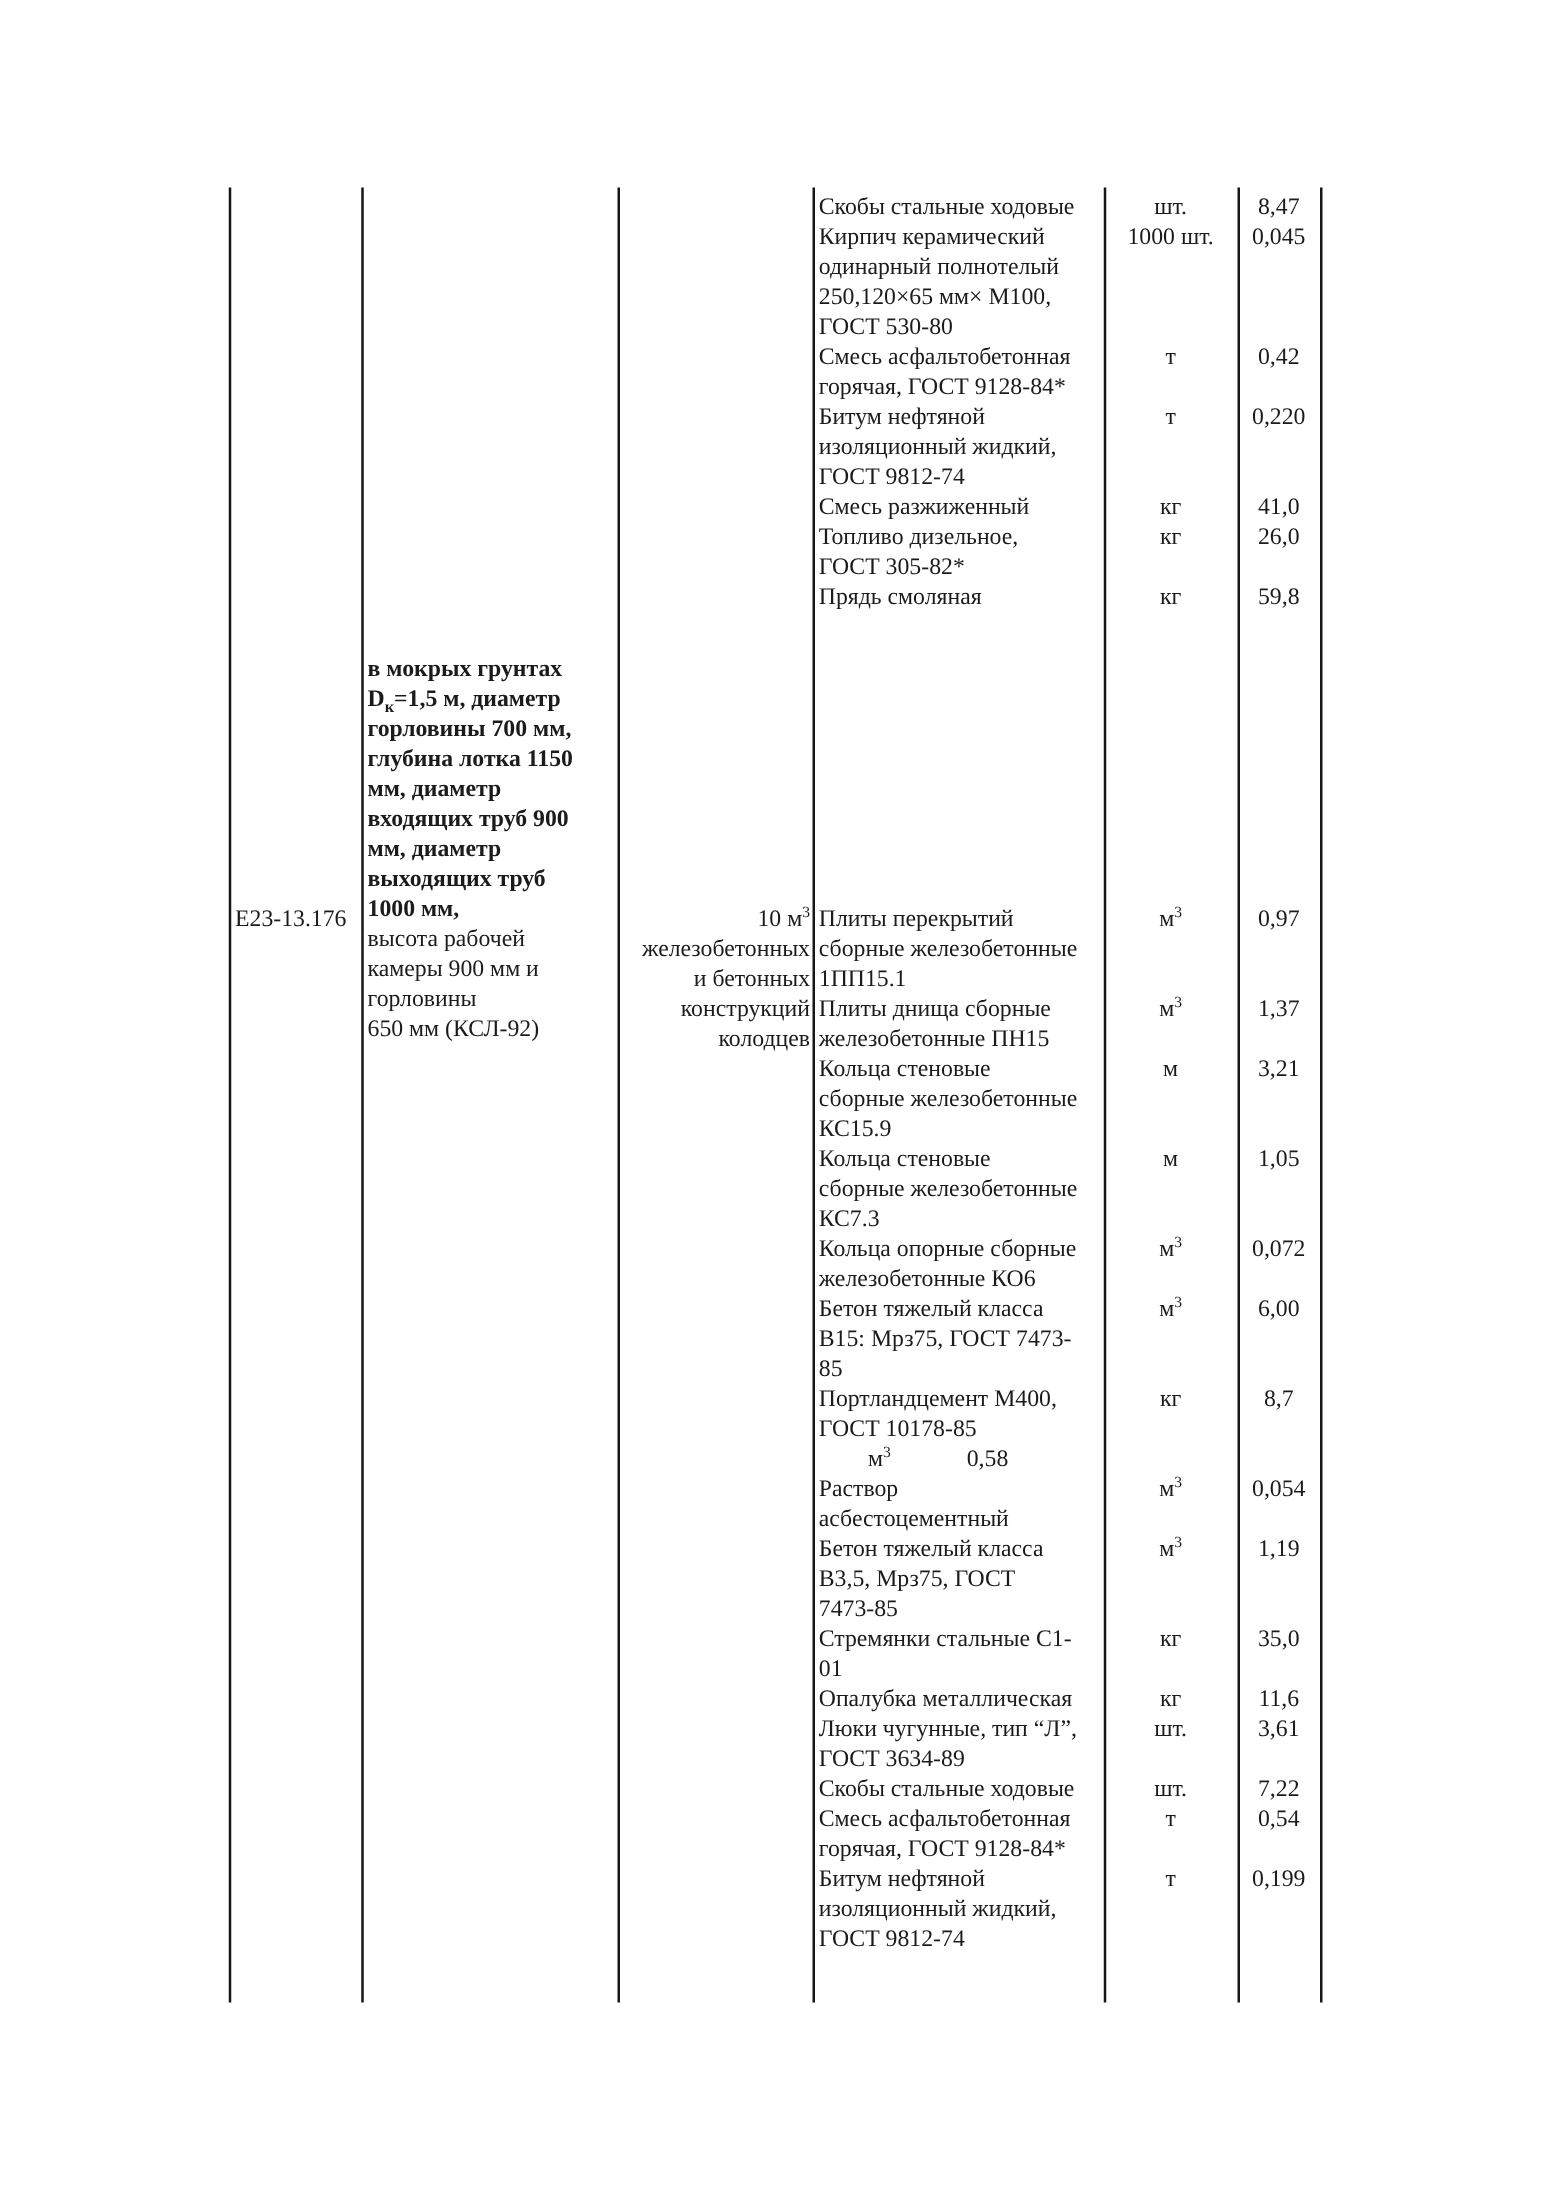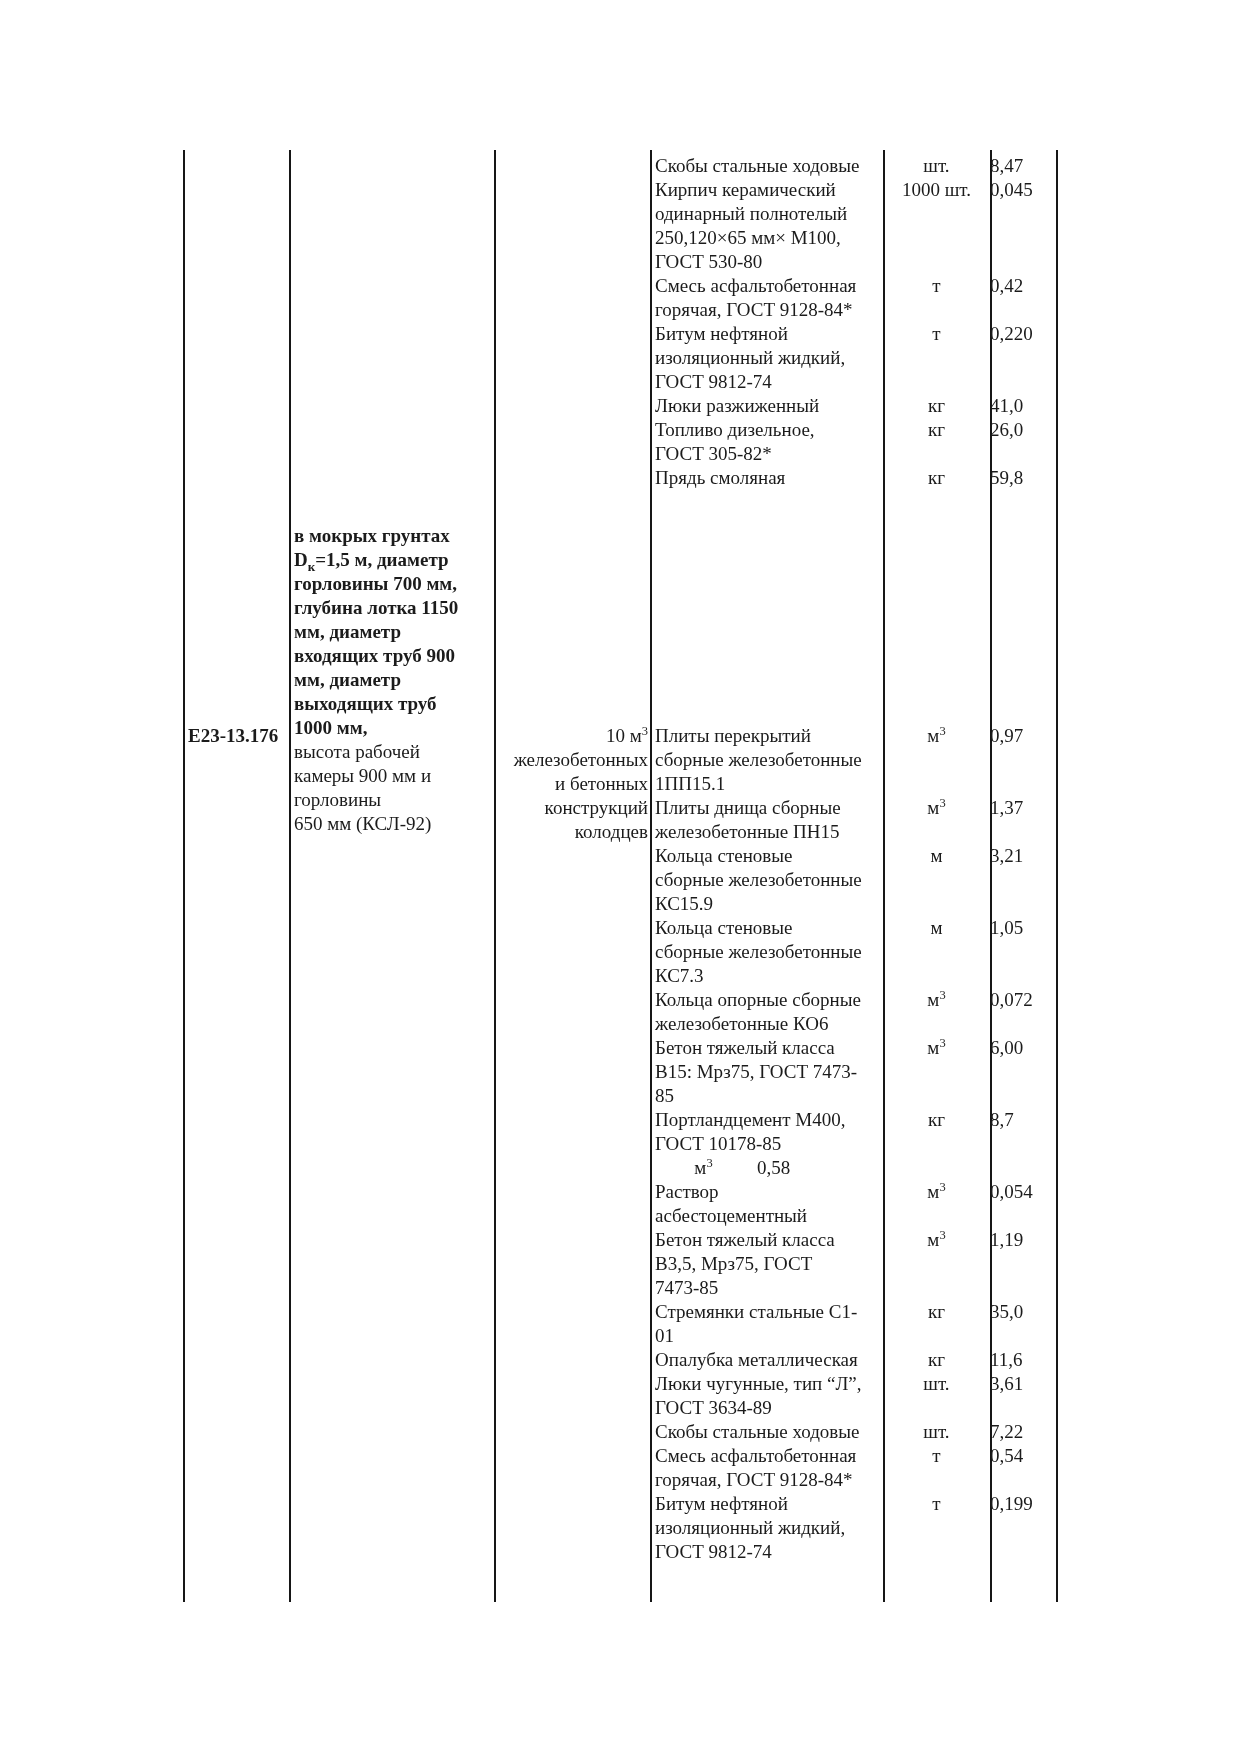--- a/index.html
+++ b/index.html
@@ -5,34 +5,34 @@
   html,body{margin:0;padding:0;}
   body{width:1240px;height:1755px;background:#ffffff;position:relative;
        font-family:"Liberation Serif", serif;color:#1b1b1b;}
   .page{position:absolute;left:0;top:0;width:1240px;height:1755px;background:#ffffff;}
   .table-fragment{position:absolute;left:183px;top:150px;width:875px;height:1452px;
        font-size:19px;line-height:24px;}
   .vline{position:absolute;top:0;bottom:0;width:1.6px;background:#161616;}
   .vl0{left:0;} .vl1{left:106px;} .vl2{left:311px;} .vl3{left:467px;}
   .vl4{left:700px;} .vl5{left:807px;} .vl6{left:873px;}
   .cell{position:absolute;}
-  .code-cell{left:5px;top:574px;width:99px;font-weight:bold;}
+  .code-cell{left:5px;top:574px;width:99px;}
   .desc-cell{left:111px;top:352px;width:197px;white-space:pre-line;margin-top:22px;}
   .desc-cell .b{font-weight:bold;}
   .measure-cell{left:313px;top:574px;width:152px;text-align:right;white-space:pre-line;}
   sub,sup{line-height:0;}
   sup{font-size:12.5px;}
   sub{font-size:13px;}
   .desc-cell sub{font-weight:bold;}
   .mblock{position:absolute;left:467px;top:4px;width:406px;}
   .mblock.lower{top:574px;}
   .mrow{display:flex;align-items:flex-start;}
   .mname{width:276px;padding-left:5px;box-sizing:border-box;white-space:pre-line;}
   .munit{width:107px;text-align:center;flex:none;}
-  .mval{width:66px;text-align:left;flex:none;}
+  .mval{width:66px;text-align:center;flex:none;}
 </style>
 </head>
 <body>
 
 <div class="page">
   <div class="table-fragment">
 
     <div class="vline vl0"></div>
     <div class="vline vl1"></div>
     <div class="vline vl2"></div>
@@ -89,21 +89,21 @@
 
         <div class="mrow">
           <div class="mname">Битум нефтяной
 изоляционный жидкий,
 ГОСТ 9812-74</div>
           <div class="munit"><span>т</span><sup></sup></div>
           <div class="mval">0,220</div>
         </div>
 
         <div class="mrow">
-          <div class="mname">Люки разжиженный</div>
+          <div class="mname">Смесь разжиженный</div>
           <div class="munit"><span>кг</span><sup></sup></div>
           <div class="mval">41,0</div>
         </div>
 
         <div class="mrow">
           <div class="mname">Топливо дизельное,
 ГОСТ 305-82*</div>
           <div class="munit"><span>кг</span><sup></sup></div>
           <div class="mval">26,0</div>
         </div>

